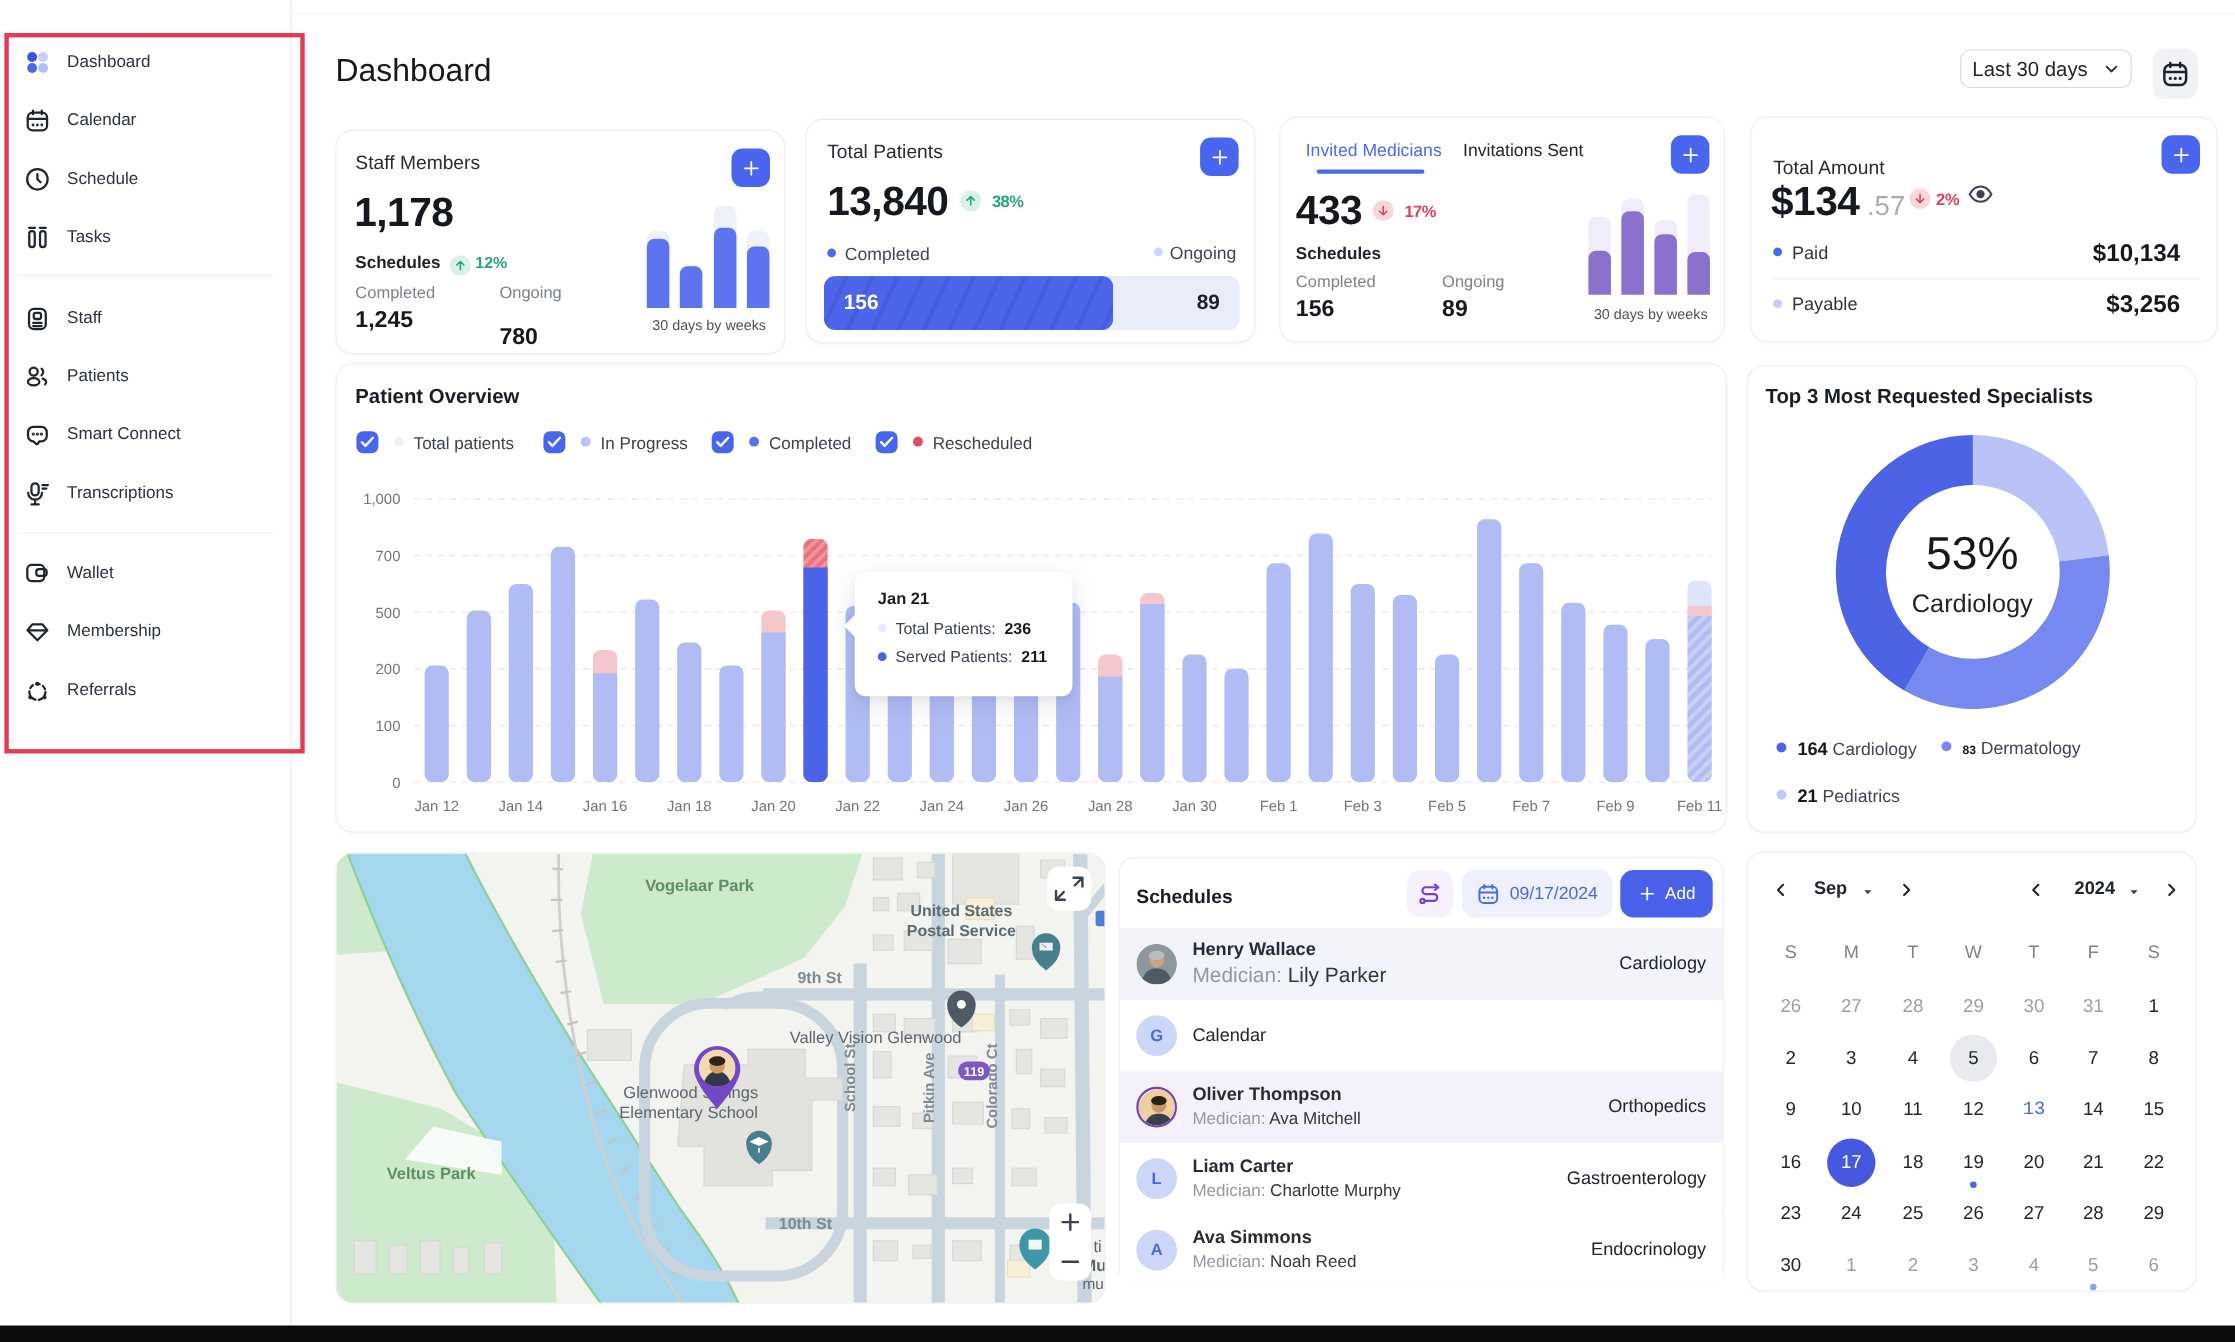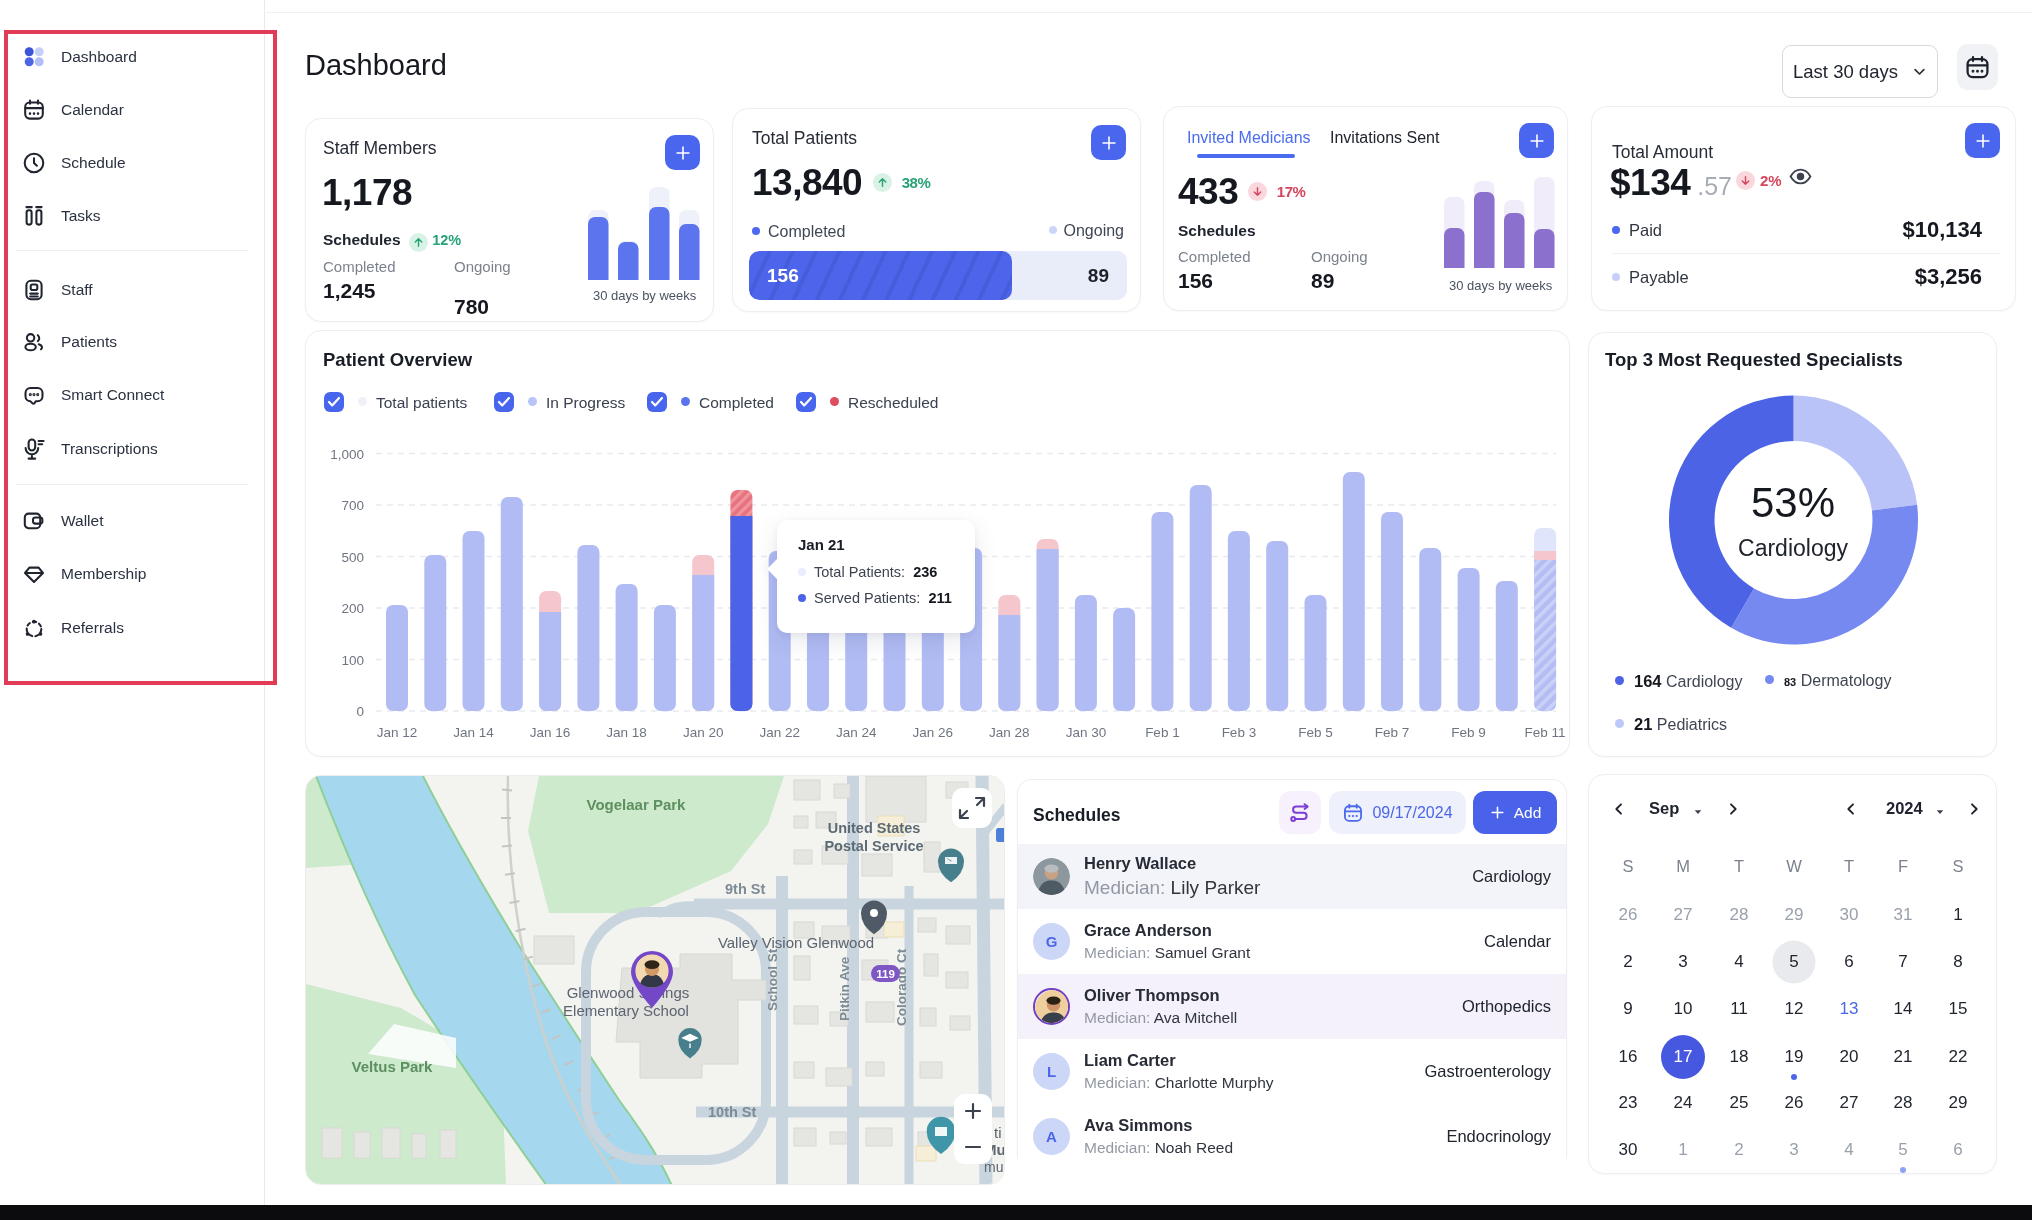--- a/index.html
+++ b/index.html
@@ -108,21 +108,21 @@
         <circle cx="18.4" cy="17.9" r="1.9" fill="#20242e"></circle>
       </svg>
       <span>Referrals</span>
     </div>
 <div class="abs" style="left:16px;top:250px;width:232px;height:1px;background:#edeef2;"></div>
 <div class="abs" style="left:16px;top:484px;width:232px;height:1px;background:#edeef2;"></div>
 </div>
 <div class="abs" style="left:4px;top:30px;width:273px;height:655px;border:4.5px solid #e23b55;z-index:60;"></div>
 <div class="abs" style="left:266px;top:12px;width:1766px;height:1px;background:#eef0f3;"></div>
 <div class="abs" style="left:305px;top:49px;font-size:29px;font-weight:500;color:#15181e;">Dashboard</div>
-<div class="abs" style="left:1782px;top:45px;width:156px;height:53px;border:1px solid #d6d9de;border-radius:9px;display:flex;align-items:center;justify-content:center;gap:14px;">
+<div class="abs" style="left:1782px;top:45px;width:156px;height:35px;border:1px solid #d6d9de;border-radius:9px;display:flex;align-items:center;justify-content:center;gap:14px;">
 <span style="font-size:18.5px;color:#202530;">Last 30 days</span>
 <svg width="15" height="15" viewBox="0 0 24 24" fill="none" stroke="#272c36" stroke-width="2.6" stroke-linecap="round" stroke-linejoin="round">
       <path d="M5 9l7 7 7-7"></path>
     </svg>
 </div>
 <div class="abs" style="left:1957px;top:44px;width:41px;height:46px;background:#f1f2f5;border-radius:11px;display:flex;align-items:center;justify-content:center;">
 <svg width="27" height="27" viewBox="0 0 24 24" fill="none" stroke="#1c212b" stroke-width="2" stroke-linecap="round">
       <rect x="3.2" y="4.6" width="17.6" height="16" rx="4.5"></rect>
       <path d="M3.4 10.2h17.2M8 2.8v3.4M16 2.8v3.4"></path>
       <circle cx="8" cy="15.4" r="0.5" fill="#1c212b" stroke-width="1.6"></circle>
@@ -502,24 +502,20 @@
           <ellipse cx="18.5" cy="10.6" rx="7.1" ry="4.2" fill="#b9bdc0"></ellipse>
         </svg></div>
 <div style="flex:1;">
   <div style="font-size:16.5px;font-weight:700;color:#262b35;margin-bottom:4px;">Henry Wallace</div>
   <div style="font-size:19px;color:#9298a3;">Medician: <span style="color:#30353f;">Lily Parker</span></div>
 </div>
 <div style="font-size:16.5px;color:#20242e;">Cardiology</div>
 </div>
 <div class="abs" style="left:0;top:129px;width:548px;height:65px;background:#fff;display:flex;align-items:center;padding:0 15px;gap:14px;">
 <div style="width:37px;height:37px;border-radius:50%;background:#ccd7f8;display:flex;align-items:center;justify-content:center;font-size:15px;font-weight:700;color:#4c66e8;flex:0 0 auto;">G</div>
-<div style="flex:1;">
-  <div style="font-size:16.5px;font-weight:700;color:#262b35;margin-bottom:4px;">Grace Anderson</div>
-  <div style="font-size:15.5px;color:#9298a3;">Medician: <span style="color:#30353f;">Samuel Grant</span></div>
-</div>
 <div style="font-size:16.5px;color:#20242e;">Calendar</div>
 </div>
 <div class="abs" style="left:0;top:194px;width:548px;height:65px;background:#f4f1fb;display:flex;align-items:center;padding:0 15px;gap:14px;">
 <div style="width:37px;height:37px;border-radius:50%;overflow:hidden;position:relative;flex:0 0 auto;border:2.5px solid #7040c0;"><svg width="37" height="37" viewBox="0 0 37 37">
           <circle cx="18.5" cy="18.5" r="18.5" fill="#f0cf9f"></circle>
           <path d="M4,37 C7,24.5 12.5,22.5 18.5,22.5 C24.5,22.5 30,24.5 33,37 Z" fill="#3a3f4c"></path>
           <circle cx="18.5" cy="14.8" r="6.8" fill="#cf9468"></circle>
           <ellipse cx="18.5" cy="10.6" rx="7.1" ry="4.2" fill="#2c2115"></ellipse>
         </svg></div>
 <div style="flex:1;">
@@ -585,21 +581,21 @@
 <div class="abs" style="left:150px;top:187px;transform:translate(-50%,-50%);font-size:17px;color:#22262f;z-index:2;">4</div>
 <div class="abs" style="left:205px;top:187px;transform:translate(-50%,-50%);width:43px;height:43px;border-radius:50%;background:#e9eaed;"></div>
 <div class="abs" style="left:205px;top:187px;transform:translate(-50%,-50%);font-size:17px;color:#22262f;z-index:2;">5</div>
 <div class="abs" style="left:260px;top:187px;transform:translate(-50%,-50%);font-size:17px;color:#22262f;z-index:2;">6</div>
 <div class="abs" style="left:314px;top:187px;transform:translate(-50%,-50%);font-size:17px;color:#22262f;z-index:2;">7</div>
 <div class="abs" style="left:369px;top:187px;transform:translate(-50%,-50%);font-size:17px;color:#22262f;z-index:2;">8</div>
 <div class="abs" style="left:39px;top:234px;transform:translate(-50%,-50%);font-size:17px;color:#22262f;z-index:2;">9</div>
 <div class="abs" style="left:94px;top:234px;transform:translate(-50%,-50%);font-size:17px;color:#22262f;z-index:2;">10</div>
 <div class="abs" style="left:150px;top:234px;transform:translate(-50%,-50%);font-size:17px;color:#22262f;z-index:2;">11</div>
 <div class="abs" style="left:205px;top:234px;transform:translate(-50%,-50%);font-size:17px;color:#22262f;z-index:2;">12</div>
-<div class="abs" style="left:260px;top:234px;transform:translate(-50%,-50%);font-size:17px;color:#4c66e8;z-index:2;">13</div>
+<div class="abs" style="left:260px;top:234px;transform:translate(-50%,-50%);font-size:17px;color:#4c66e8;z-index:2;font-family:Liberation Mono, monospace;">13</div>
 <div class="abs" style="left:314px;top:234px;transform:translate(-50%,-50%);font-size:17px;color:#22262f;z-index:2;">14</div>
 <div class="abs" style="left:369px;top:234px;transform:translate(-50%,-50%);font-size:17px;color:#22262f;z-index:2;">15</div>
 <div class="abs" style="left:39px;top:282px;transform:translate(-50%,-50%);font-size:17px;color:#22262f;z-index:2;">16</div>
 <div class="abs" style="left:94px;top:282px;transform:translate(-50%,-50%);width:44px;height:44px;border-radius:50%;background:#4758e0;"></div>
 <div class="abs" style="left:94px;top:282px;transform:translate(-50%,-50%);font-size:17px;color:#fff;z-index:2;">17</div>
 <div class="abs" style="left:150px;top:282px;transform:translate(-50%,-50%);font-size:17px;color:#22262f;z-index:2;">18</div>
 <div class="abs" style="left:205px;top:282px;transform:translate(-50%,-50%);font-size:17px;color:#22262f;z-index:2;">19</div>
 <div class="abs" style="left:205px;top:299px;transform:translateX(-50%);width:6px;height:6px;border-radius:50%;background:#4c66e8;"></div>
 <div class="abs" style="left:260px;top:282px;transform:translate(-50%,-50%);font-size:17px;color:#22262f;z-index:2;">20</div>
 <div class="abs" style="left:314px;top:282px;transform:translate(-50%,-50%);font-size:17px;color:#22262f;z-index:2;">21</div>

